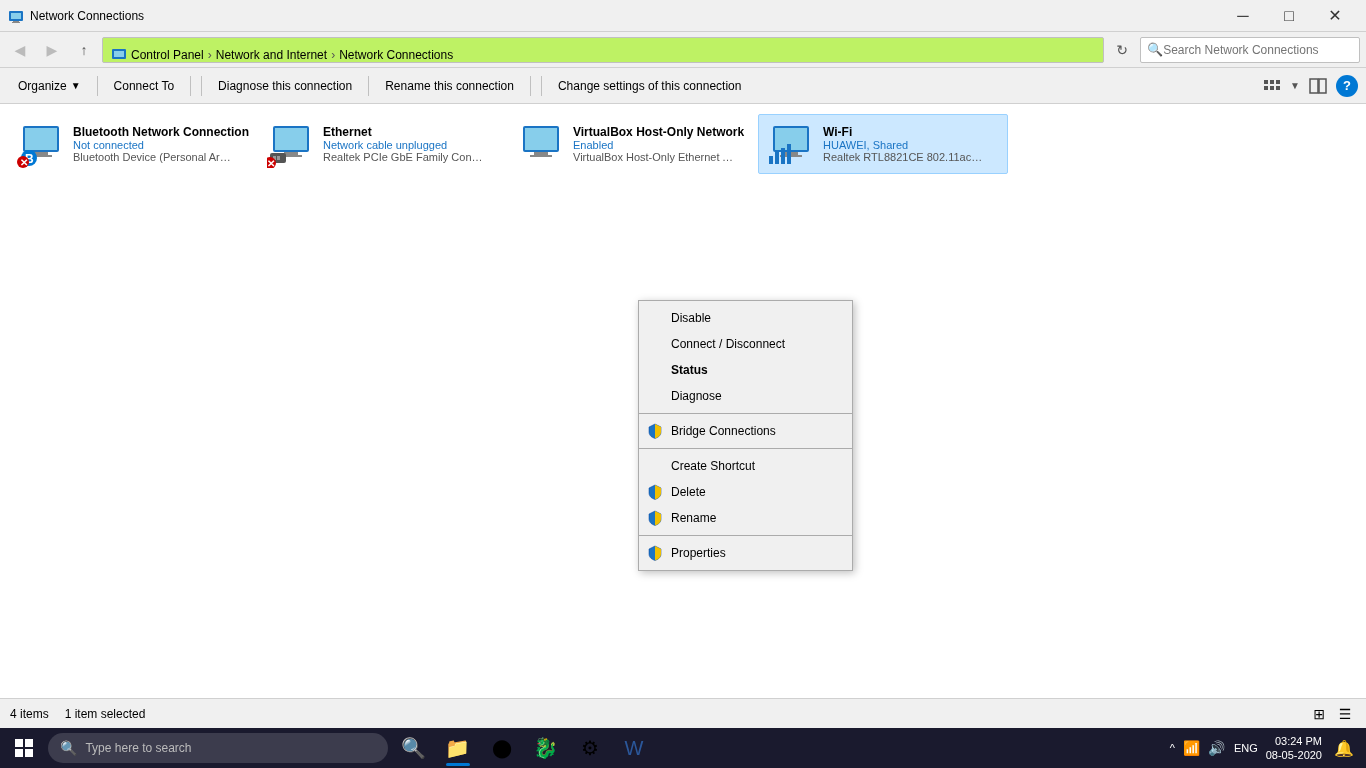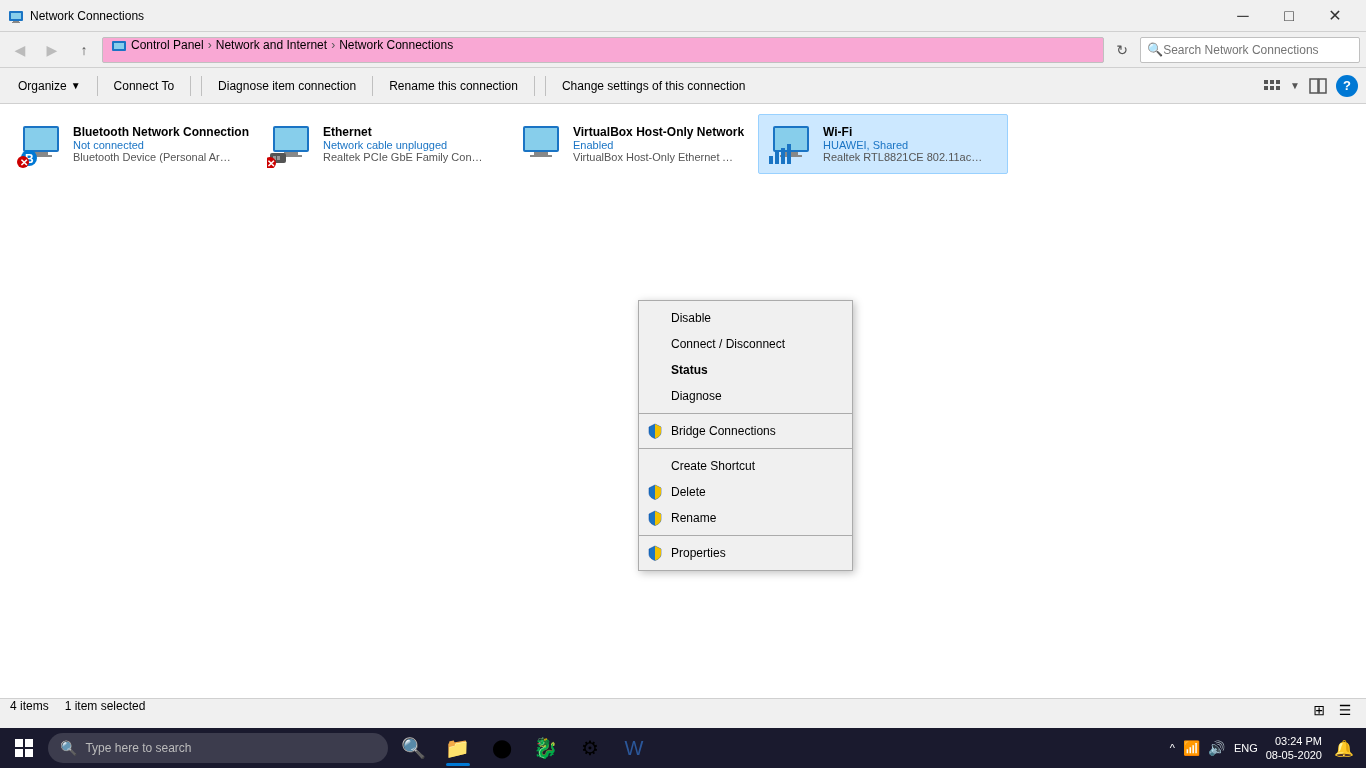--- a/index.html
+++ b/index.html
@@ -34,22 +34,22 @@
       border-bottom: 1px solid #d0d0d0;
       gap: 4px;
     }
     .nav-btn {
       width: 28px; height: 28px; border: none; background: transparent;
       cursor: pointer; border-radius: 2px; display: flex; align-items: center; justify-content: center;
       color: #555; font-size: 14px;
     }
     .nav-btn:disabled { color: #bbb; cursor: default; }
     .address-path {
-      flex: 1; height: 26px; background: #f9a8d4; border: 1px solid #c0c0c0;
-      display: flex; align-items: flex-start; padding: 0 8px; font-size: 12px; color: #000;
+      flex: 1; height: 26px; background: #bef264; border: 1px solid #c0c0c0;
+      display: flex; align-items: flex-end; padding: 0 8px; font-size: 12px; color: #000;
       border-radius: 2px;
     }
     .address-path span { color: #000; }
     .address-path .sep { color: #555; margin: 0 4px; }
     .refresh-btn {
       width: 28px; height: 28px; border: none; background: transparent;
       cursor: pointer; border-radius: 2px; display: flex; align-items: center; justify-content: center;
       color: #555; font-size: 14px;
     }
     .search-box {
@@ -160,20 +160,21 @@
     
     .status-bar {
       position: absolute;
       bottom: 40px;
       left: 0;
       right: 0;
       height: 30px;
       background: #f0f0f0;
       border-top: 1px solid #d0d0d0;
       display: flex;
+      align-items: center;
       padding: 0 10px;
       font-size: 12px;
       color: #000;
       gap: 16px;
     }
     .status-right { margin-left: auto; display: flex; gap: 4px; }
     .status-view-btn { width: 22px; height: 22px; border: none; background: transparent; cursor: pointer; font-size: 14px; }
 
     
     .taskbar {
@@ -267,21 +268,21 @@
     <span>Organize</span>
     <span style="font-size:10px;">▼</span>
   </button>
   <div class="toolbar-sep"></div>
   <button class="toolbar-btn">
     <span>Connect To</span>
   </button>
   <div class="toolbar-sep"></div>
   <div class="toolbar-sep"></div>
   <button class="toolbar-btn">
-    <span>Diagnose item connection</span>
+    <span>Diagnose this connection</span>
   </button>
   <div class="toolbar-sep"></div>
   <button class="toolbar-btn">
     <span>Rename this connection</span>
   </button>
   <div class="toolbar-sep"></div>
   <div class="toolbar-sep"></div>
   <button class="toolbar-btn">
     <span>Change settings of this connection</span>
   </button>

